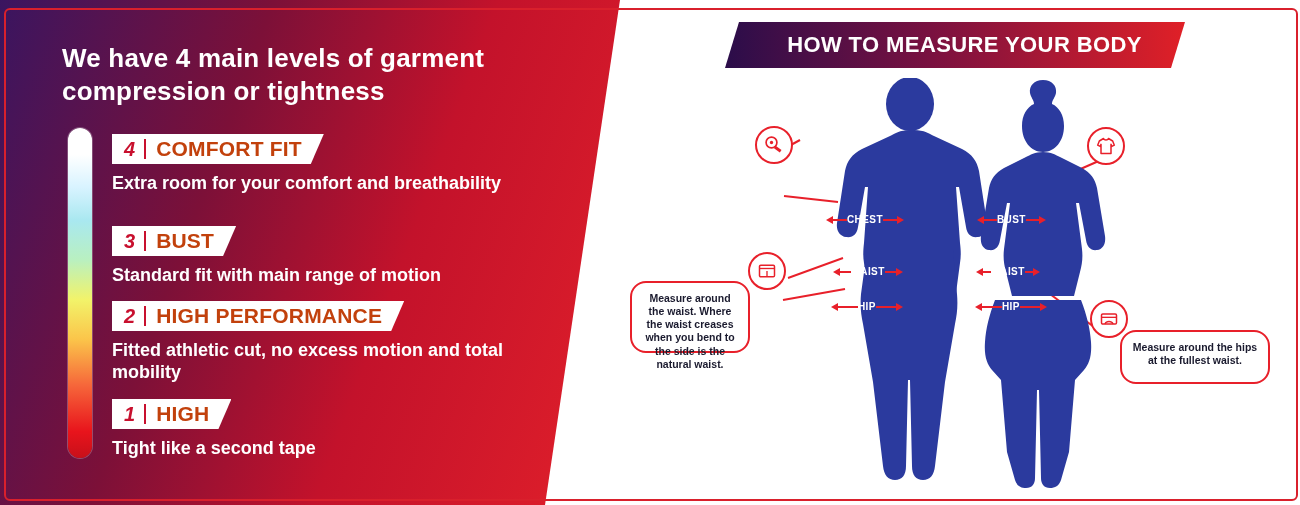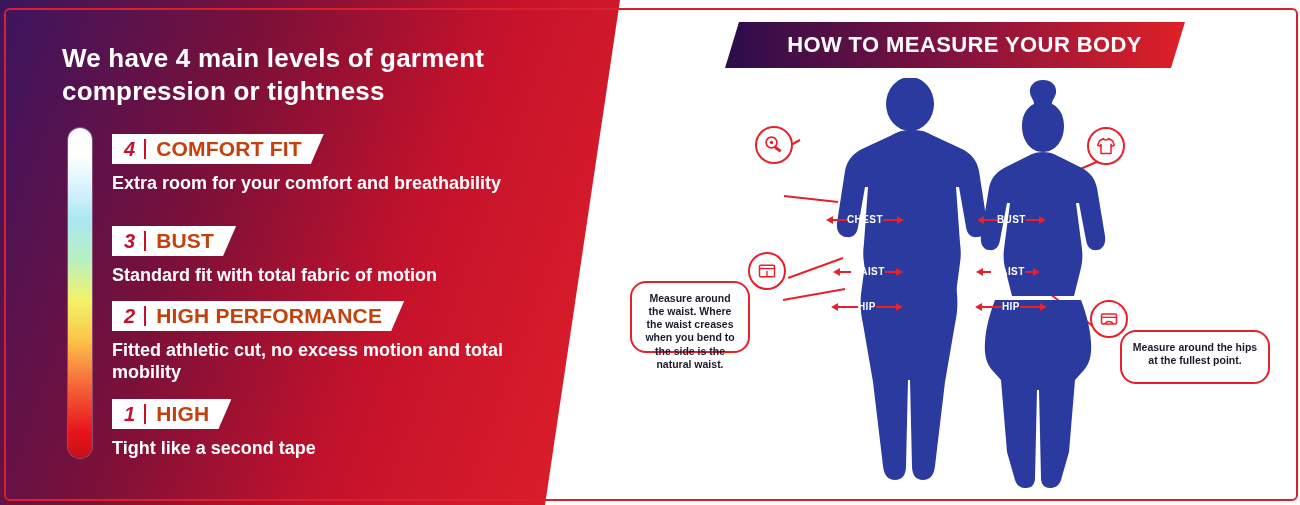--- a/index.html
+++ b/index.html
@@ -215,21 +215,21 @@
   </div>
 
   <div class="level" style="top:226px;">
     <div class="level-title-row">
       <div class="level-tab">
         <span class="level-num">3</span>
         <span class="level-sep"></span>
         <span class="level-name">BUST</span>
       </div>
     </div>
-    <div class="level-desc">Standard fit with total fabric of motion</div>
+    <div class="level-desc">Standard fit with main range of motion</div>
   </div>
 
   <div class="level" style="top:301px;">
     <div class="level-title-row">
       <div class="level-tab">
         <span class="level-num">2</span>
         <span class="level-sep"></span>
         <span class="level-name">HIGH PERFORMANCE</span>
       </div>
     </div>
@@ -339,21 +339,21 @@
   </div>
   <div class="badge" style="left:748px; top:252px;">
     <svg width="20" height="20" viewBox="0 0 24 24">
       <rect x="3" y="5" width="18" height="14" rx="1.5" fill="none" stroke="#e8202a" stroke-width="1.8"></rect>
       <line x1="3" y1="9" x2="21" y2="9" stroke="#e8202a" stroke-width="1.6"></line>
       <line x1="12" y1="12" x2="12" y2="19" stroke="#e8202a" stroke-width="1.6"></line>
     </svg>
   </div>
 
   <div class="callout" style="left:1120px; top:330px; width:150px; height:54px;">
-    <span>Measure around the hips at the fullest point.</span>
+    <span>Measure around the hips at the fullest waist.</span>
   </div>
   <div class="badge" style="left:1090px; top:300px;">
     <svg width="20" height="20" viewBox="0 0 24 24">
       <rect x="3" y="6" width="18" height="12" rx="1.5" fill="none" stroke="#e8202a" stroke-width="1.8"></rect>
       <line x1="3" y1="10" x2="21" y2="10" stroke="#e8202a" stroke-width="1.6"></line>
       <path d="M7,18 C9,14 15,14 17,18" fill="none" stroke="#e8202a" stroke-width="1.6"></path>
     </svg>
   </div>
 
   <div class="frame"></div>

